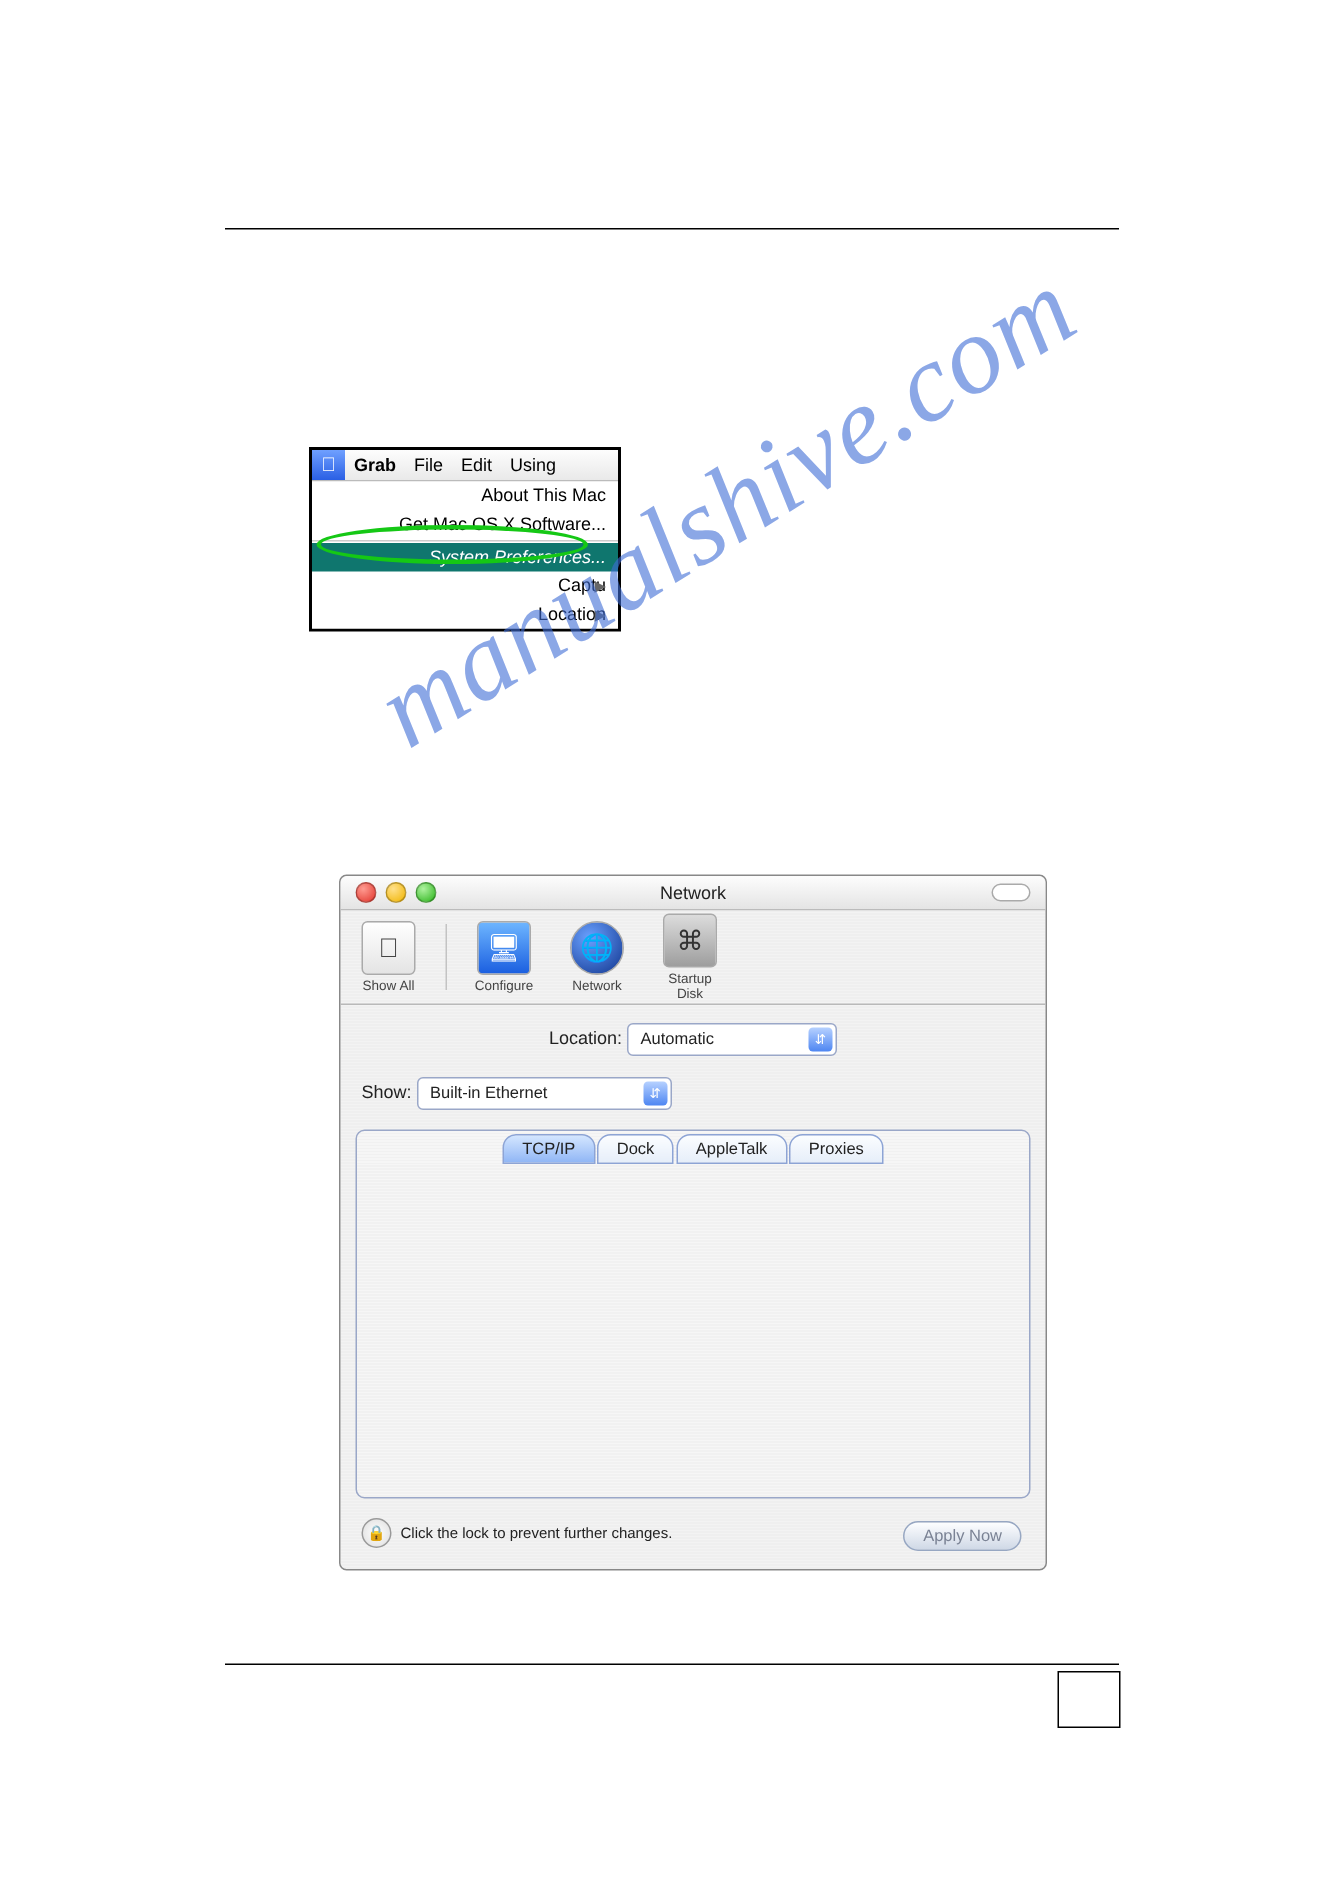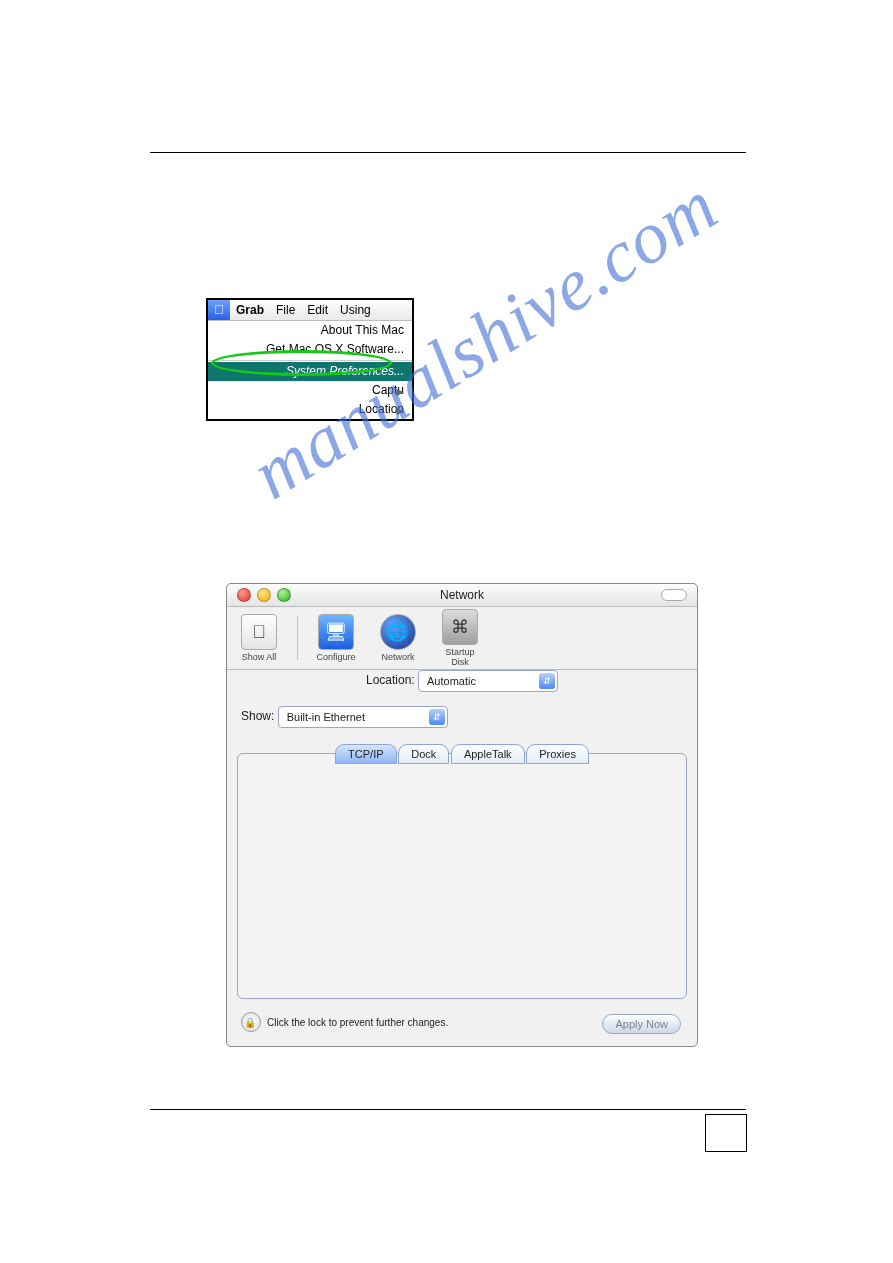--- a/index.html
+++ b/index.html
@@ -177,20 +177,21 @@
     width: 34px; height: 34px; margin: 0 auto 2px auto;
     border: 1px solid #aaa; border-radius: 4px;
     background: linear-gradient(#fff,#e4e4e4);
     display: flex; align-items: center; justify-content: center;
     font-size: 18px;
   }
   .tb-sep { width: 1px; height: 44px; background: #c3c3c3; }
 
   .loc-row {
     text-align: center;
+    margin-top: 12px;
     font-size: 12px;
   }
   .aqua-select {
     display: inline-block;
     border: 1px solid #9aa7c8;
     border-radius: 4px;
     background: #fff;
     height: 20px;
     line-height: 20px;
     padding: 0 20px 0 8px;

